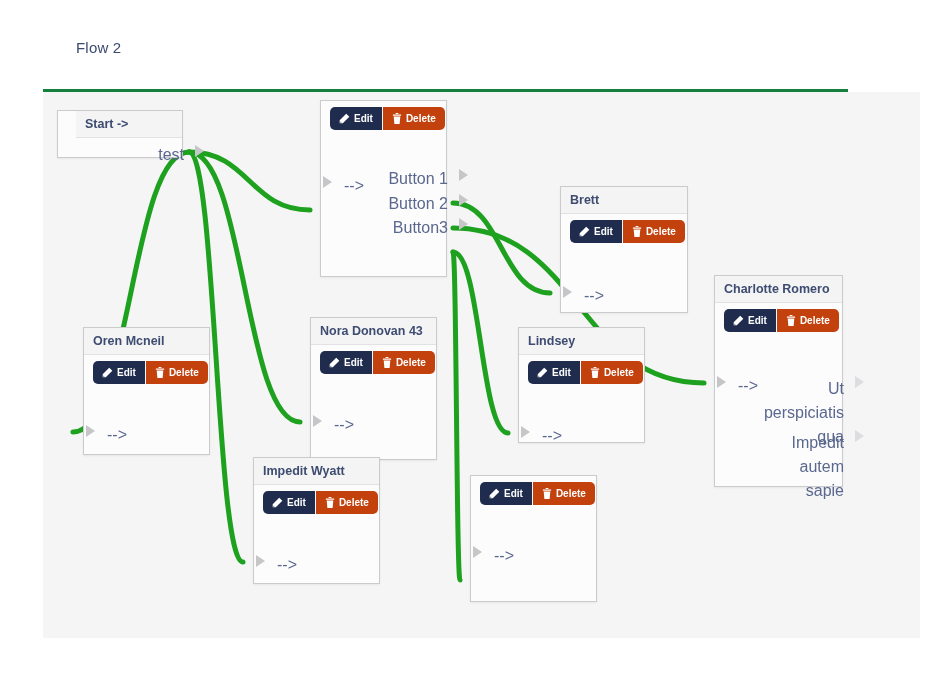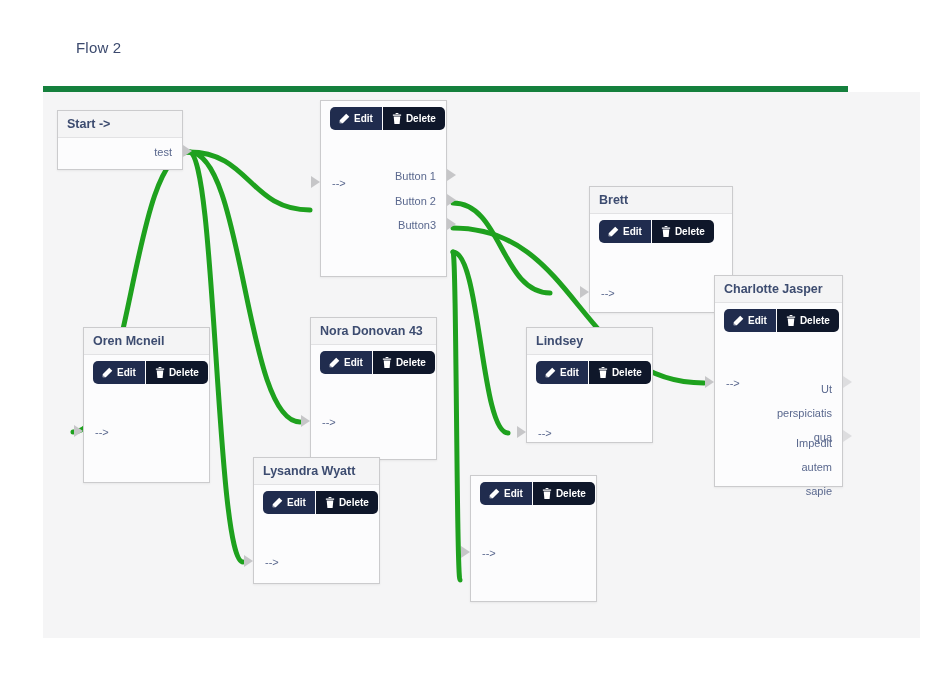--- a/index.html
+++ b/index.html
@@ -1,21 +1,21 @@
 <!DOCTYPE html>
 <html><head>
 <meta charset="utf-8">
 <style>
   * { margin:0; padding:0; box-sizing:border-box; }
   html,body { width:946px; height:691px; background:#ffffff; overflow:hidden;
               font-family:"Liberation Sans", sans-serif; }
   #stage { position:relative; width:946px; height:691px; }
 
   #titlebar { position:absolute; left:43px; top:14px; width:805px; height:78px;
-              background:#ffffff; border-bottom:6px solid #15803d; z-index:3; }
+              background:#ffffff; border-bottom:3px solid #15803d; z-index:3; }
   #flow-title { position:absolute; left:33px; top:25px; font-size:15px; color:#3c4a6e;
                 letter-spacing:.2px; }
 
   #canvas { position:absolute; left:43px; top:92px; width:877px; height:546px;
             background:#f5f5f6; z-index:0; }
 
   #wires { position:absolute; left:0; top:0; width:946px; height:691px; z-index:1;
            pointer-events:none; }
   #wires path { pointer-events:auto; }
 
@@ -27,23 +27,23 @@
                  border-bottom:1px solid #e2e2e4; font-size:12.5px; font-weight:bold;
                  color:#3d4c70; white-space:nowrap; overflow:hidden; }
   .node-body { position:relative; width:100%; }
 
   .btn-row { position:absolute; left:9px; display:flex; }
   .btn { display:flex; align-items:center; gap:4px; border:none; cursor:pointer;
          color:#ffffff; font-family:"Liberation Sans", sans-serif;
          font-size:10px; font-weight:bold; height:23px; padding:0 9px; }
   .btn svg { display:block; }
   .btn.edit { background:#202c4e; border-radius:5px 0 0 5px; }
-  .btn.del  { background:#0f172a; border-radius:0 5px 5px 0; margin-left:1px; }
-
-  .port-row { position:absolute; left:0; width:100%; height:18px; font-size:11px;
+  .btn.del  { background:#c2410c; border-radius:0 5px 5px 0; margin-left:1px; }
+
+  .port-row { position:absolute; left:12px; width:100%; height:18px; font-size:16px;
               color:#5a688e; }
   .port-label { position:absolute; top:2px; white-space:nowrap; }
   .port-row.in  .port-label { left:11px; }
   .port-row.out .port-label { right:10px; text-align:right; }
   .port-row.out .port-label.wrap { white-space:pre-line; line-height:24px; }
 
   .tri { position:absolute; width:0; height:0;
          border-top:6px solid transparent; border-bottom:6px solid transparent; }
   .tri-in  { left:-10px; top:1px; border-left:9px solid #c6c6c8; }
   .tri-out { right:-10px; top:1px; border-left:9px solid #c6c6c8; }
@@ -58,21 +58,21 @@
       <path d="M 189 152 C 249.5 152, 249.5 210, 310 210" fill="none" stroke="#1ea11e" stroke-width="5" stroke-linecap="round"></path>
       <path d="M 189 152 C 131 152, 131 432, 73 432" fill="none" stroke="#1ea11e" stroke-width="5" stroke-linecap="round"></path>
       <path d="M 189 152 C 244.5 152, 244.5 422, 300 422" fill="none" stroke="#1ea11e" stroke-width="5" stroke-linecap="round"></path>
       <path d="M 189 152 C 216 152, 216 562, 243 562" fill="none" stroke="#1ea11e" stroke-width="5" stroke-linecap="round"></path>
       <path d="M 453 203 C 501.5 203, 501.5 293, 550 293" fill="none" stroke="#1ea11e" stroke-width="5" stroke-linecap="round"></path>
       <path d="M 453 228 C 578.5 228, 578.5 383, 704 383" fill="none" stroke="#1ea11e" stroke-width="5" stroke-linecap="round"></path>
       <path d="M 453 252 C 480.5 252, 480.5 433, 508 433" fill="none" stroke="#1ea11e" stroke-width="5" stroke-linecap="round"></path>
       <path d="M 453 252 C 456.5 252, 456.5 580, 460 580" fill="none" stroke="#1ea11e" stroke-width="5" stroke-linecap="round"></path>
     </svg>
   <div id="nodes">
-      <div class="node" style="left: 57px; top: 110px; width: 126px; height: 60px;">
+      <div class="node" style="left: 57px; top: 110px; width: 126px; height: 48px; padding-left: 18px;">
     <div class="node-header">Start -&gt;</div>
     <div class="node-body" style="height: 33px;">
           <div class="port-row out" style="top: 6px;">
             <span class="port-label">test</span>
             <span class="tri tri-out"></span>
           </div>
         </div>
   </div>
       <div class="node" style="left: 320px; top: 100px; width: 127px; height: 177px;">
     <div class="node-body" style="height: 150px;">
@@ -102,21 +102,21 @@
           <div class="port-row out" style="top: 92px;">
             <span class="port-label">Button 2</span>
             <span class="tri tri-out"></span>
           </div>
           <div class="port-row out" style="top: 116px;">
             <span class="port-label">Button3</span>
             <span class="tri tri-out"></span>
           </div>
         </div>
   </div>
-      <div class="node" style="left: 560px; top: 186px; width: 144px; height: 127px; margin-left: 29px;">
+      <div class="node" style="left: 560px; top: 186px; width: 128px; height: 127px;">
     <div class="node-header">Brett</div>
     <div class="node-body" style="height: 100px;">
           <div class="btn-row" style="top: 6px;">
             <button class="btn edit">
               <svg width="11" height="11" viewBox="0 0 16 16">
                 <path fill="#fff" d="M1 10.5V15h4.5L15 5.5 10.5 1 1 10.5zM2 12.2l1.8 1.8H2v-1.8z"></path>
                 <path fill="#fff" d="M0 14h7v2H0z" opacity=".0"></path>
               </svg>
               <span>Edit</span>
             </button>
@@ -127,21 +127,21 @@
               <span>Delete</span>
             </button>
           </div>
           <div class="port-row in" style="top: 71px;">
             <span class="tri tri-in"></span>
             <span class="port-label">--&gt;</span>
           </div>
         </div>
   </div>
       <div class="node" style="left: 714px; top: 275px; width: 129px; height: 212px;">
-    <div class="node-header">Charlotte Jasper</div>
+    <div class="node-header">Charlotte Romero</div>
     <div class="node-body" style="height: 185px;">
           <div class="btn-row" style="top: 6px;">
             <button class="btn edit">
               <svg width="11" height="11" viewBox="0 0 16 16">
                 <path fill="#fff" d="M1 10.5V15h4.5L15 5.5 10.5 1 1 10.5zM2 12.2l1.8 1.8H2v-1.8z"></path>
                 <path fill="#fff" d="M0 14h7v2H0z" opacity=".0"></path>
               </svg>
               <span>Edit</span>
             </button>
             <button class="btn del">
@@ -162,21 +162,21 @@
             <span class="tri tri-out faint"></span>
           </div>
           <div class="port-row out" style="top: 126px;">
             <span class="port-label wrap">Impedit
 autem
 sapie</span>
             <span class="tri tri-out faint"></span>
           </div>
         </div>
   </div>
-      <div class="node" style="left: 83px; top: 327px; width: 127px; height: 156px;">
+      <div class="node" style="left: 83px; top: 327px; width: 127px; height: 128px;">
     <div class="node-header">Oren Mcneil</div>
     <div class="node-body" style="height: 101px;">
           <div class="btn-row" style="top: 6px;">
             <button class="btn edit">
               <svg width="11" height="11" viewBox="0 0 16 16">
                 <path fill="#fff" d="M1 10.5V15h4.5L15 5.5 10.5 1 1 10.5zM2 12.2l1.8 1.8H2v-1.8z"></path>
                 <path fill="#fff" d="M0 14h7v2H0z" opacity=".0"></path>
               </svg>
               <span>Edit</span>
             </button>
@@ -210,21 +210,21 @@
               </svg>
               <span>Delete</span>
             </button>
           </div>
           <div class="port-row in" style="top: 69px;">
             <span class="tri tri-in"></span>
             <span class="port-label">--&gt;</span>
           </div>
         </div>
   </div>
-      <div class="node" style="left: 518px; top: 327px; width: 127px; height: 116px; margin-left: 8px;">
+      <div class="node" style="left: 518px; top: 327px; width: 127px; height: 116px;">
     <div class="node-header">Lindsey</div>
     <div class="node-body" style="height: 101px;">
           <div class="btn-row" style="top: 6px;">
             <button class="btn edit">
               <svg width="11" height="11" viewBox="0 0 16 16">
                 <path fill="#fff" d="M1 10.5V15h4.5L15 5.5 10.5 1 1 10.5zM2 12.2l1.8 1.8H2v-1.8z"></path>
                 <path fill="#fff" d="M0 14h7v2H0z" opacity=".0"></path>
               </svg>
               <span>Edit</span>
             </button>
@@ -235,21 +235,21 @@
               <span>Delete</span>
             </button>
           </div>
           <div class="port-row in" style="top: 70px;">
             <span class="tri tri-in"></span>
             <span class="port-label">--&gt;</span>
           </div>
         </div>
   </div>
       <div class="node" style="left: 253px; top: 457px; width: 127px; height: 127px;">
-    <div class="node-header">Lysandra Wyatt</div>
+    <div class="node-header">Impedit Wyatt</div>
     <div class="node-body" style="height: 100px;">
           <div class="btn-row" style="top: 6px;">
             <button class="btn edit">
               <svg width="11" height="11" viewBox="0 0 16 16">
                 <path fill="#fff" d="M1 10.5V15h4.5L15 5.5 10.5 1 1 10.5zM2 12.2l1.8 1.8H2v-1.8z"></path>
                 <path fill="#fff" d="M0 14h7v2H0z" opacity=".0"></path>
               </svg>
               <span>Edit</span>
             </button>
             <button class="btn del">

